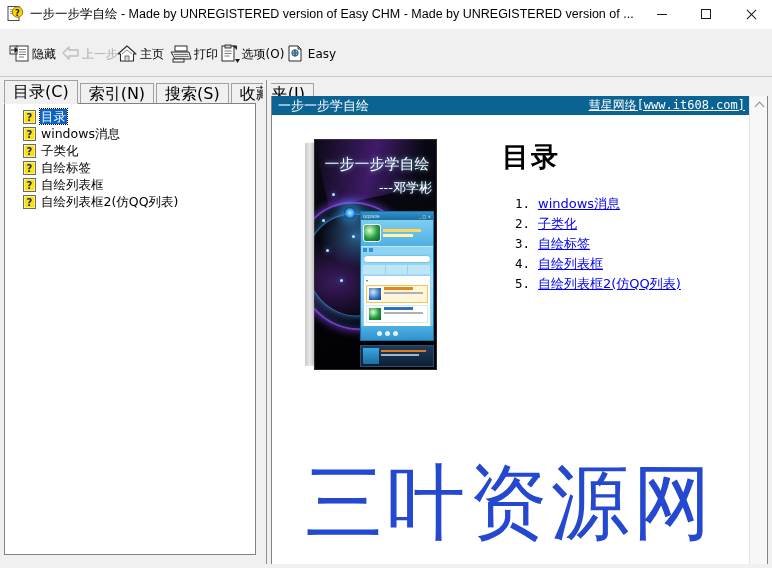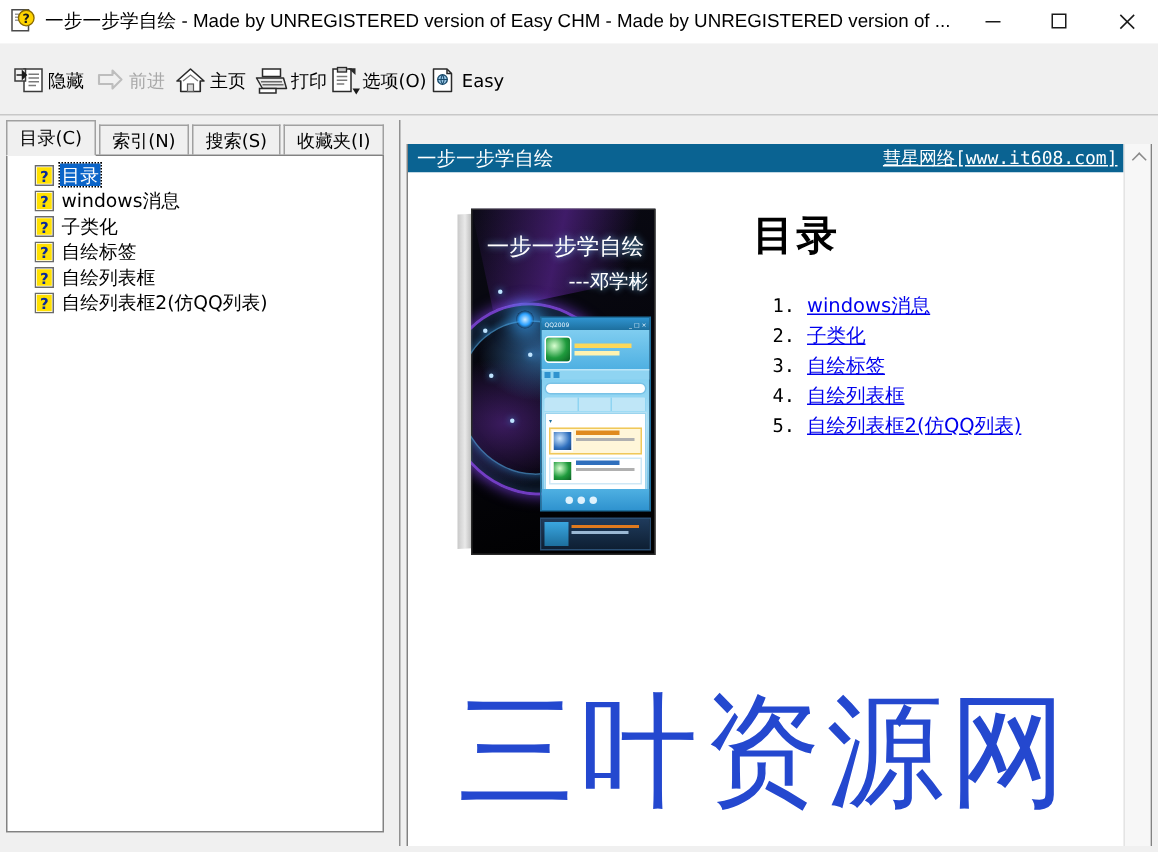--- a/index.html
+++ b/index.html
@@ -68,21 +68,21 @@
     background: #f0f0f0;
   }
   .tabstrip {
     position: absolute; left: 0; top: 0; height: 24px; width: 258px;
     display: flex; align-items: flex-end;
   }
   .tab {
     height: 21px; padding: 0 8px; margin-right: 2px;
     background: #f0f0f0; border: 1px solid #a0a0a0; border-bottom: none;
     display: flex; align-items: center; justify-content: center;
-    font-size: 12px; color: #000; white-space: nowrap;
+    font-size: 16px; color: #000; white-space: nowrap;
     font-family: "DejaVu Sans", "Liberation Sans", sans-serif;
   }
   .tab.active { height: 24px; background: #f0f0f0; border-bottom: 1px solid #f0f0f0; position: relative; z-index: 3; }
   .treebox {
     position: absolute; left: 0; top: 23px; width: 252px; height: 452px;
     background: #ffffff; border: 1px solid #828282;
     overflow: hidden;
   }
   .treelist { padding-top: 4px; }
   .tnode {
@@ -321,29 +321,29 @@
           <line x1="11" y1="8" x2="18" y2="8" stroke="#7a7a7a" stroke-width="1"></line>
           <line x1="11" y1="10.5" x2="18" y2="10.5" stroke="#7a7a7a" stroke-width="1"></line>
           <line x1="11" y1="13" x2="16" y2="13" stroke="#7a7a7a" stroke-width="1"></line>
           <rect x="2" y="2" width="7" height="8" fill="#f2f2f2" stroke="#3a3a3a" stroke-width="1"></rect>
           <path d="M3 6 L7 6 M7 3.5 L7 8.5 L9.5 6 Z" fill="#1a1a1a" stroke="#1a1a1a" stroke-width="1"></path>
         </svg>
       </div>
       <div class="tlabel">隐藏</div>
     </div>
 
-
     <div class="tbtn disabled">
       <div class="ticon">
         <svg width="22" height="20" viewBox="0 0 22 20">
-          <path d="M13 3 L19 9 L13 15 L13 12 L4 12 L4 6 L13 6 Z" fill="none" stroke="#bdbdbd" stroke-width="1.4" stroke-linejoin="round"></path>
+          <path d="M9 3 L3 9 L9 15 L9 12 L18 12 L18 6 L9 6 Z" fill="none" stroke="#bdbdbd" stroke-width="1.4" stroke-linejoin="round"></path>
         </svg>
       </div>
-      <div class="tlabel">前进</div>
-    </div>
+      <div class="tlabel">上一步</div>
+    </div>
+
 
     <div class="tbtn">
       <div class="ticon">
         <svg width="22" height="20" viewBox="0 0 22 20">
           <path d="M11 2 L2 10 L4.5 10 L4.5 17 L17.5 17 L17.5 10 L20 10 Z" fill="#ffffff" stroke="#2a2a2a" stroke-width="1.1" stroke-linejoin="round"></path>
           <path d="M6 10 L11 6 L16 10" fill="none" stroke="#7a7a7a" stroke-width="0.9"></path>
           <rect x="9" y="12" width="4" height="5" fill="#d8d8d8" stroke="#5a5a5a" stroke-width="0.8"></rect>
         </svg>
       </div>
       <div class="tlabel">主页</div>

